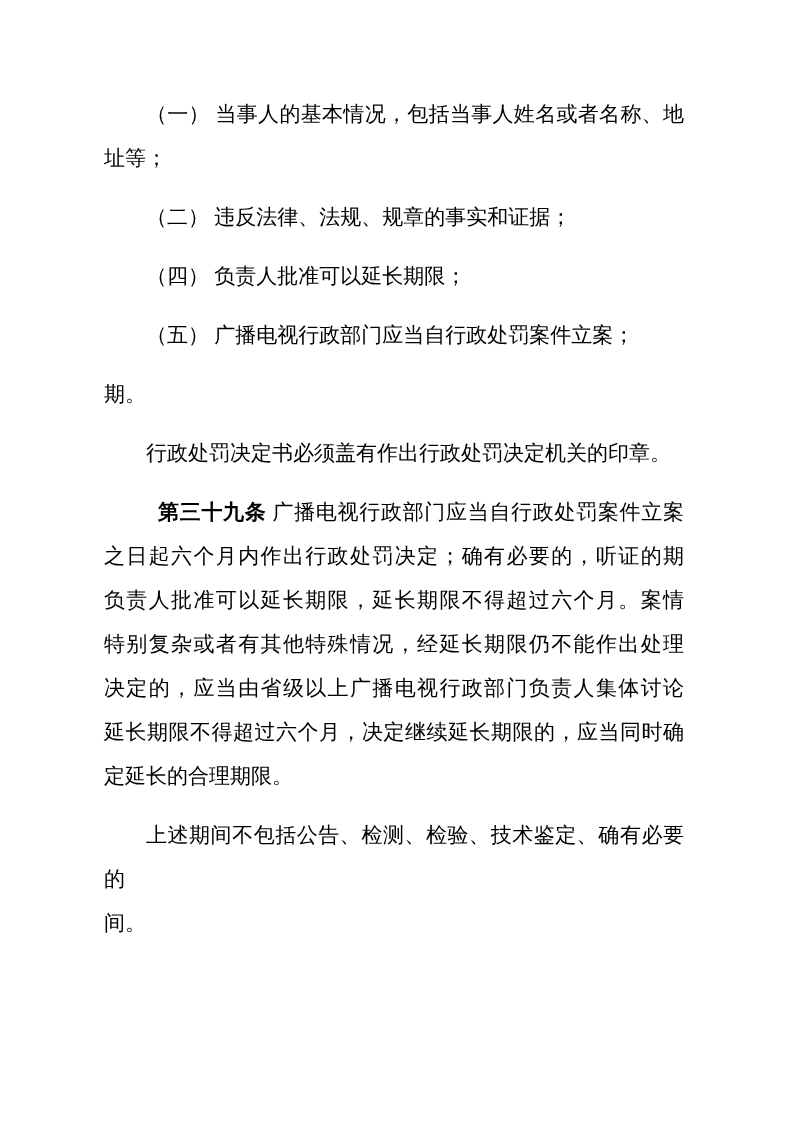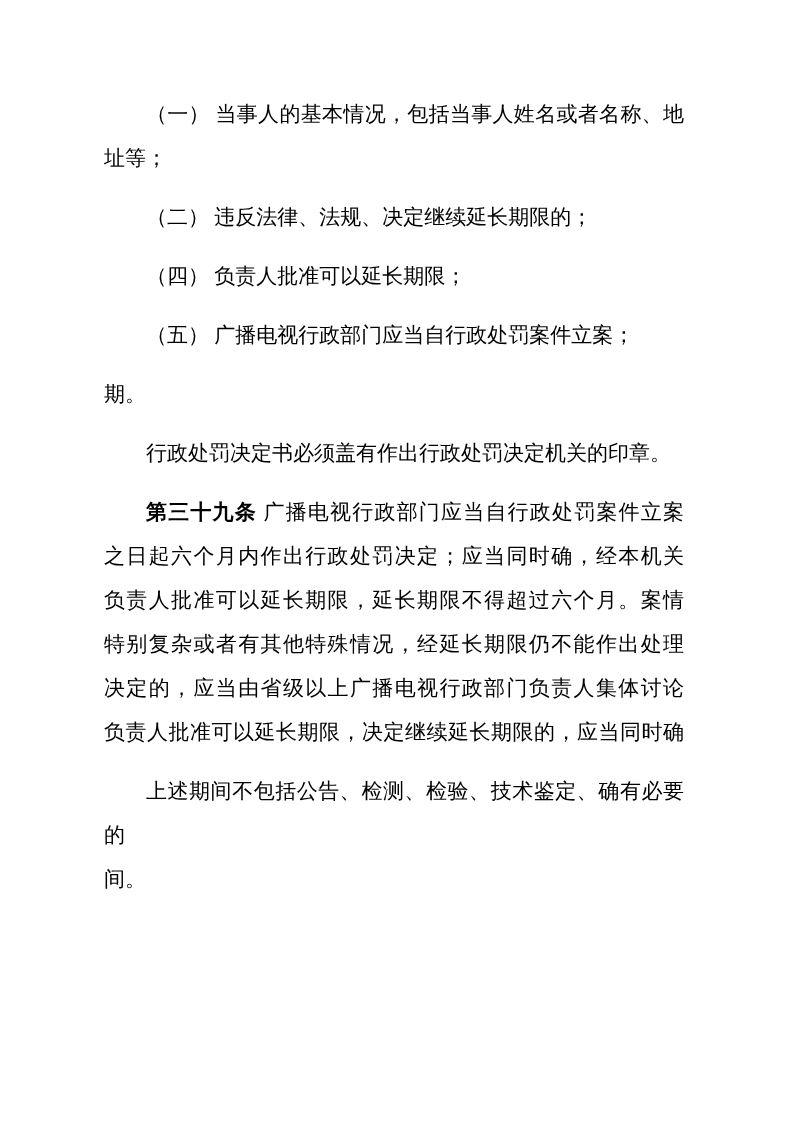--- a/index.html
+++ b/index.html
@@ -35,34 +35,35 @@
   .line.fill {
     text-align: justify;
     text-align-last: justify;
   }
   
   .line.first {
     text-indent: 42px;
   }
   .term {
     font-weight: bold;
+    margin-left: 12px;
   }
 </style>
 </head>
 <body>
 
 <div class="page">
 
   <div class="para">
     <div class="line first fill">（一） 当事人的基本情况，包括当事人姓名或者名称、地</div>
     <div class="line">址等；</div>
   </div>
 
   <div class="para">
-    <div class="line first">（二） 违反法律、法规、决定继续延长期限的；</div>
+    <div class="line first">（二） 违反法律、法规、规章的事实和证据；</div>
   </div>
 
 
   <div class="para">
     <div class="line first">（四） 负责人批准可以延长期限；</div>
   </div>
 
   <div class="para">
     <div class="line first">（五） 广播电视行政部门应当自行政处罚案件立案；</div>
   </div>
@@ -70,25 +71,26 @@
   <div class="para">
     <div class="line">期。</div>
   </div>
 
   <div class="para">
     <div class="line first">行政处罚决定书必须盖有作出行政处罚决定机关的印章。</div>
   </div>
 
   <div class="para">
     <div class="line first fill"><span class="term">第三十九条</span><span> 广播电视行政部门应当自行政处罚案件立案</span></div>
-    <div class="line fill">之日起六个月内作出行政处罚决定；应当同时确，经本机关</div>
+    <div class="line fill">之日起六个月内作出行政处罚决定；确有必要的，听证的期</div>
     <div class="line fill">负责人批准可以延长期限，延长期限不得超过六个月。案情</div>
     <div class="line fill">特别复杂或者有其他特殊情况，经延长期限仍不能作出处理</div>
     <div class="line fill">决定的，应当由省级以上广播电视行政部门负责人集体讨论</div>
-    <div class="line fill">负责人批准可以延长期限，决定继续延长期限的，应当同时确</div>
+    <div class="line fill">延长期限不得超过六个月，决定继续延长期限的，应当同时确</div>
+    <div class="line">定延长的合理期限。</div>
   </div>
 
   <div class="para">
     <div class="line first fill">上述期间不包括公告、检测、检验、技术鉴定、确有必要的</div>
     <div class="line">间。</div>
   </div>
 
 </div>
 
 </body></html>

